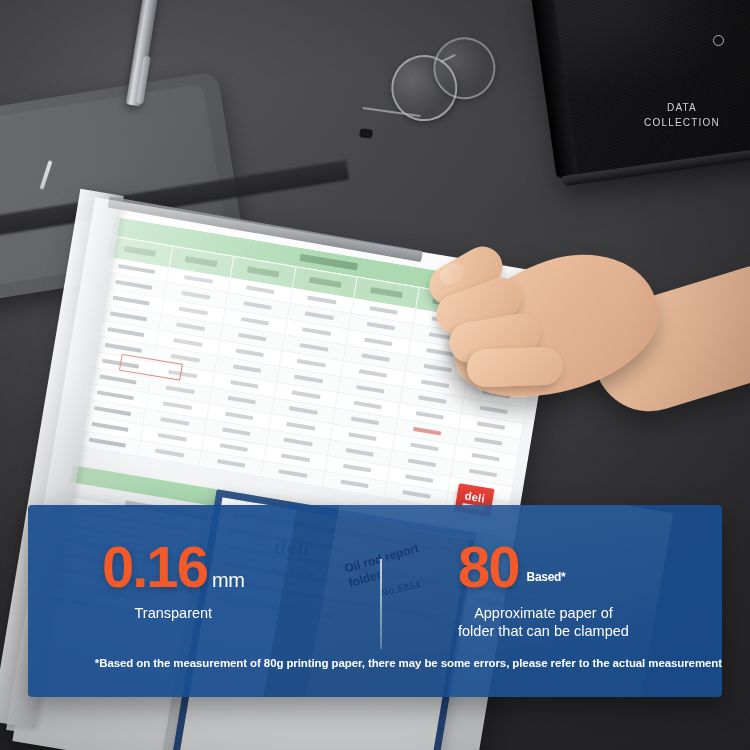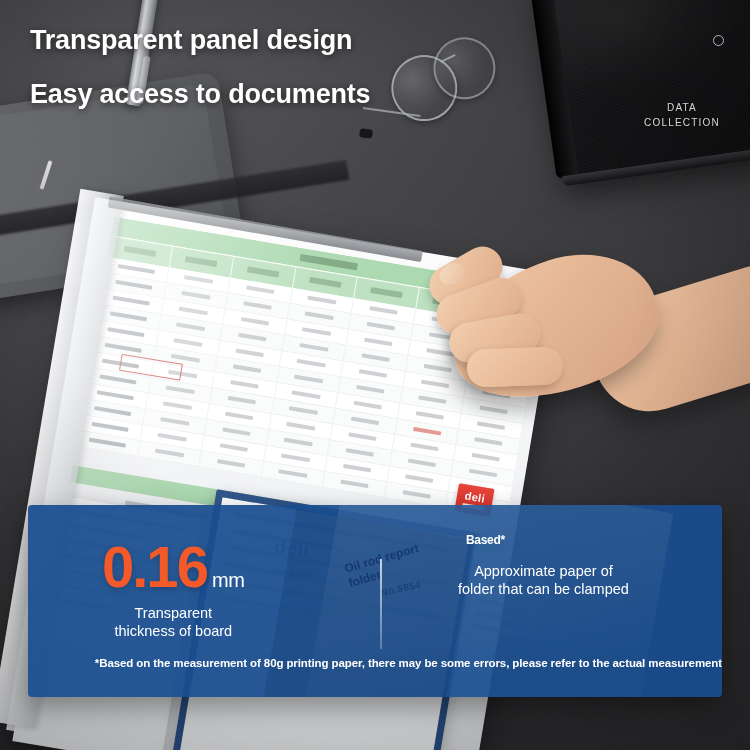--- a/index.html
+++ b/index.html
@@ -579,49 +579,45 @@
     <div class="palm"></div>
     <div class="finger f1"></div>
     <div class="finger f2"></div>
     <div class="finger f3"></div>
     <div class="finger f4"></div>
     <div class="thumbnail"></div>
   </div>
 
   <div class="desk-vig"></div>
 
-  <div class="headline">
-    <h1>Transparent panel design</h1>
-    <h1>Easy access to documents</h1>
-  </div>
 
   <div class="panel">
     <div class="panel-ghost"></div>
     <div class="panel-ghost2"></div>
     <div class="oil-label">
       <div>Oil rod report</div>
       <div>folder</div>
     </div>
     <div class="no-label">No.5854</div>
     <div class="divider"></div>
 
     <div class="specs">
       <div class="spec left">
         <div class="spec-value">
           <span class="spec-num">0.16</span>
           <span class="spec-unit">mm</span>
         </div>
         <div class="spec-desc">
           <div>Transparent</div>
-          <div>thickness of board</div>
         </div>
       </div>
 
       <div class="spec right">
         <div class="spec-value">
+          <span class="spec-num">80</span>
           <span class="spec-unit small">Based*</span>
         </div>
         <div class="spec-desc">
           <div>Approximate paper of</div>
           <div>folder that can be clamped</div>
         </div>
       </div>
     </div>
 
     <div class="footnote">*Based on the measurement of 80g printing paper, there may be some errors, please refer to the actual measurement</div>

